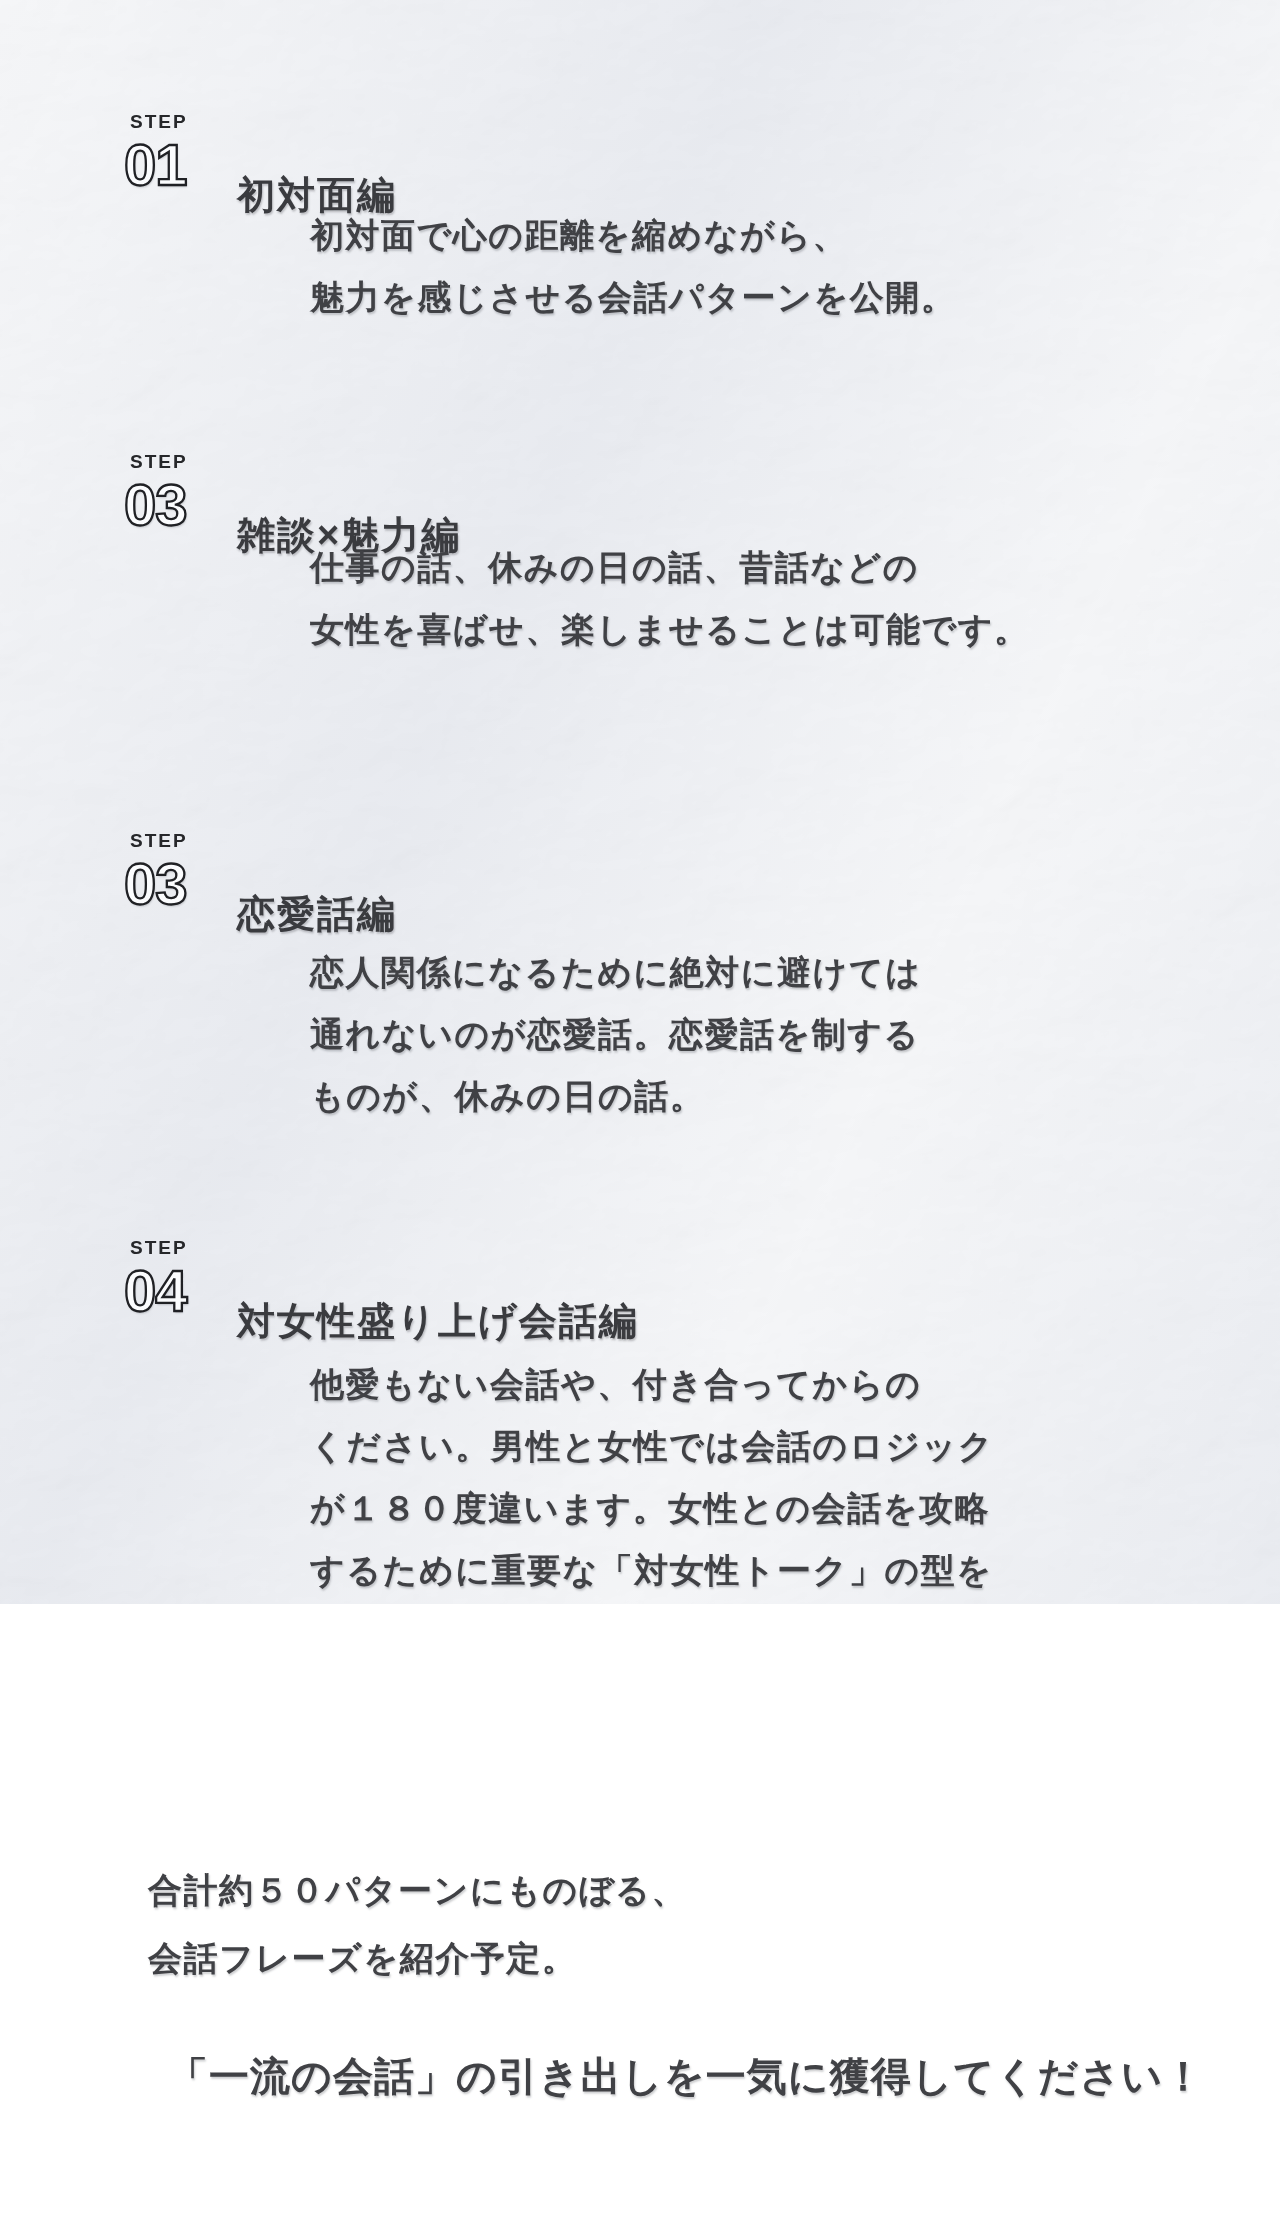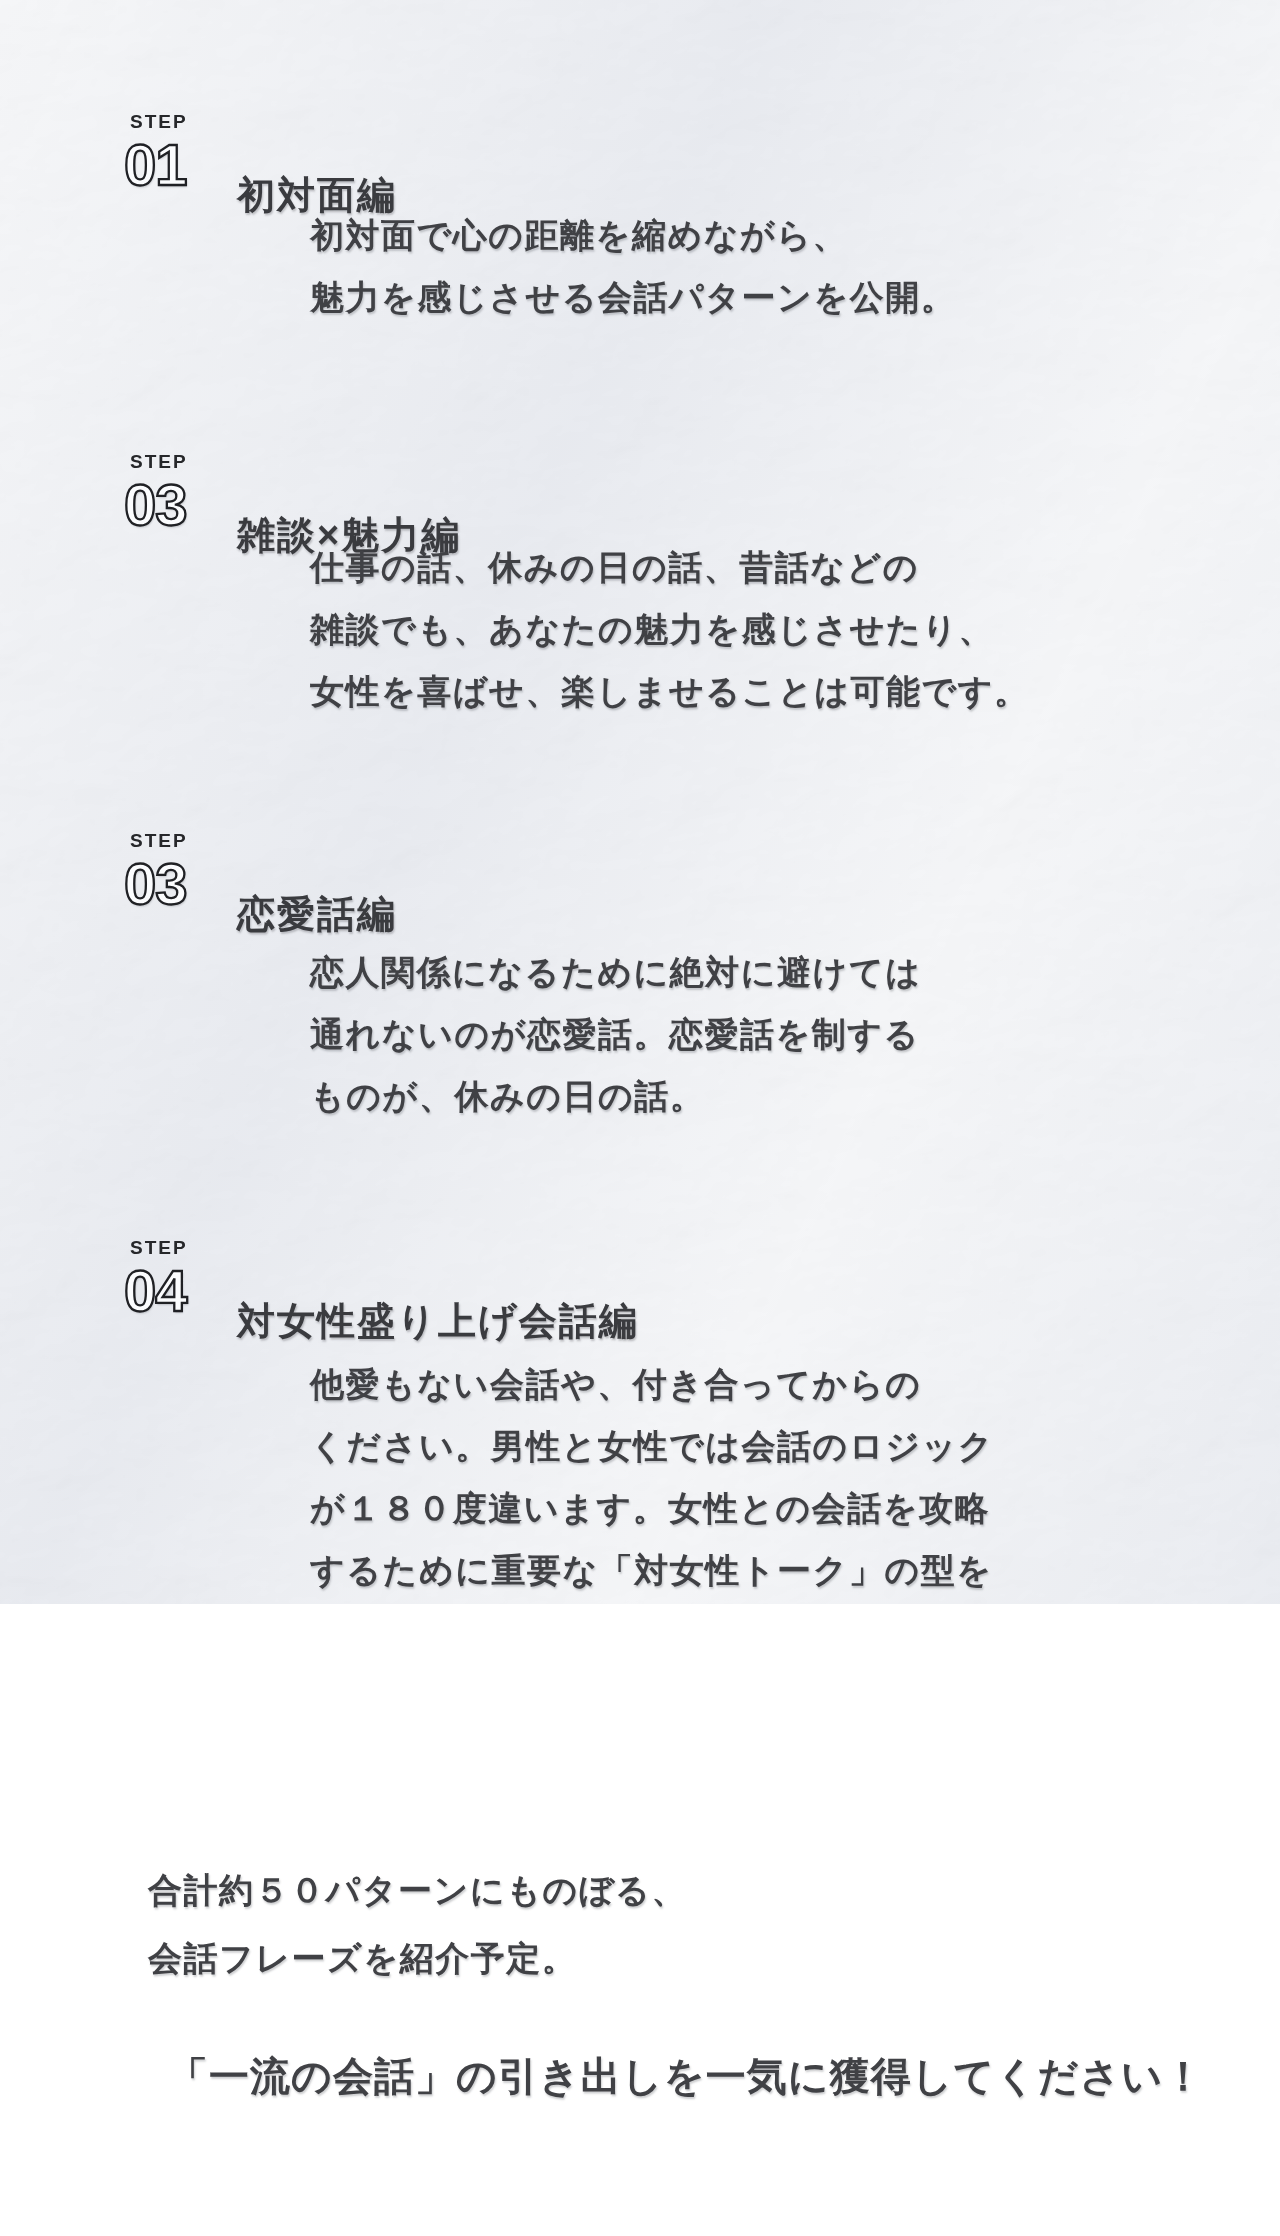--- a/index.html
+++ b/index.html
@@ -100,21 +100,20 @@
     </section>
 
     <section class="step s2">
       <div class="badge">
         <div class="badge-step">STEP</div>
         <div class="badge-num">03</div>
       </div>
       <h2 class="step-title">雑談×魅力編</h2>
       <div class="step-body">
         <div>仕事の話、休みの日の話、昔話などの</div>
-        <div>雑談でも、あなたの魅力を感じさせたり、</div>
         <div>女性を喜ばせ、楽しませることは可能です。</div>
       </div>
     </section>
 
     <section class="step s3">
       <div class="badge">
         <div class="badge-step">STEP</div>
         <div class="badge-num">03</div>
       </div>
       <h2 class="step-title">恋愛話編</h2>

